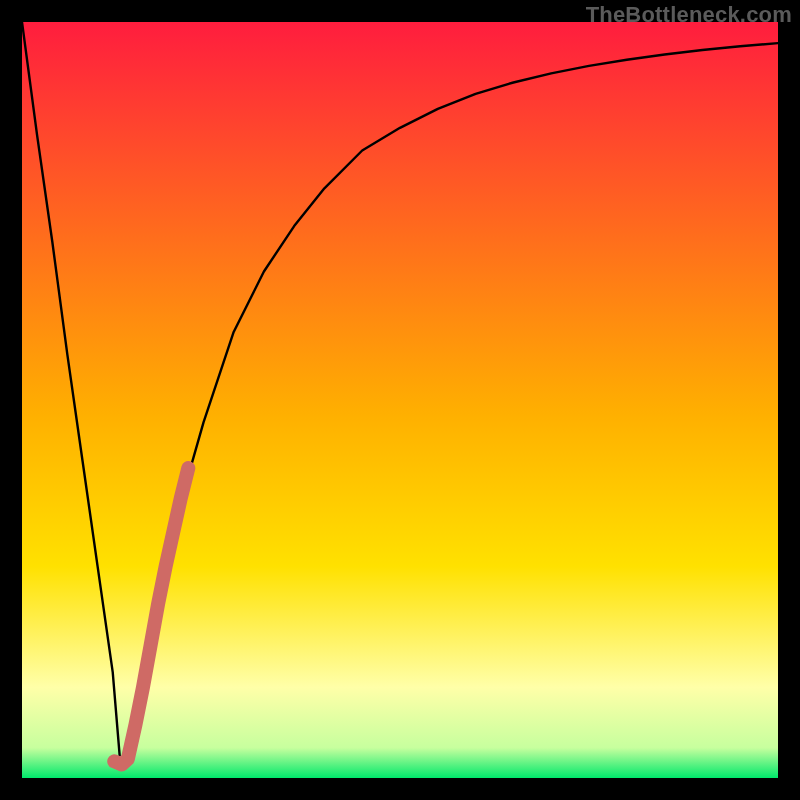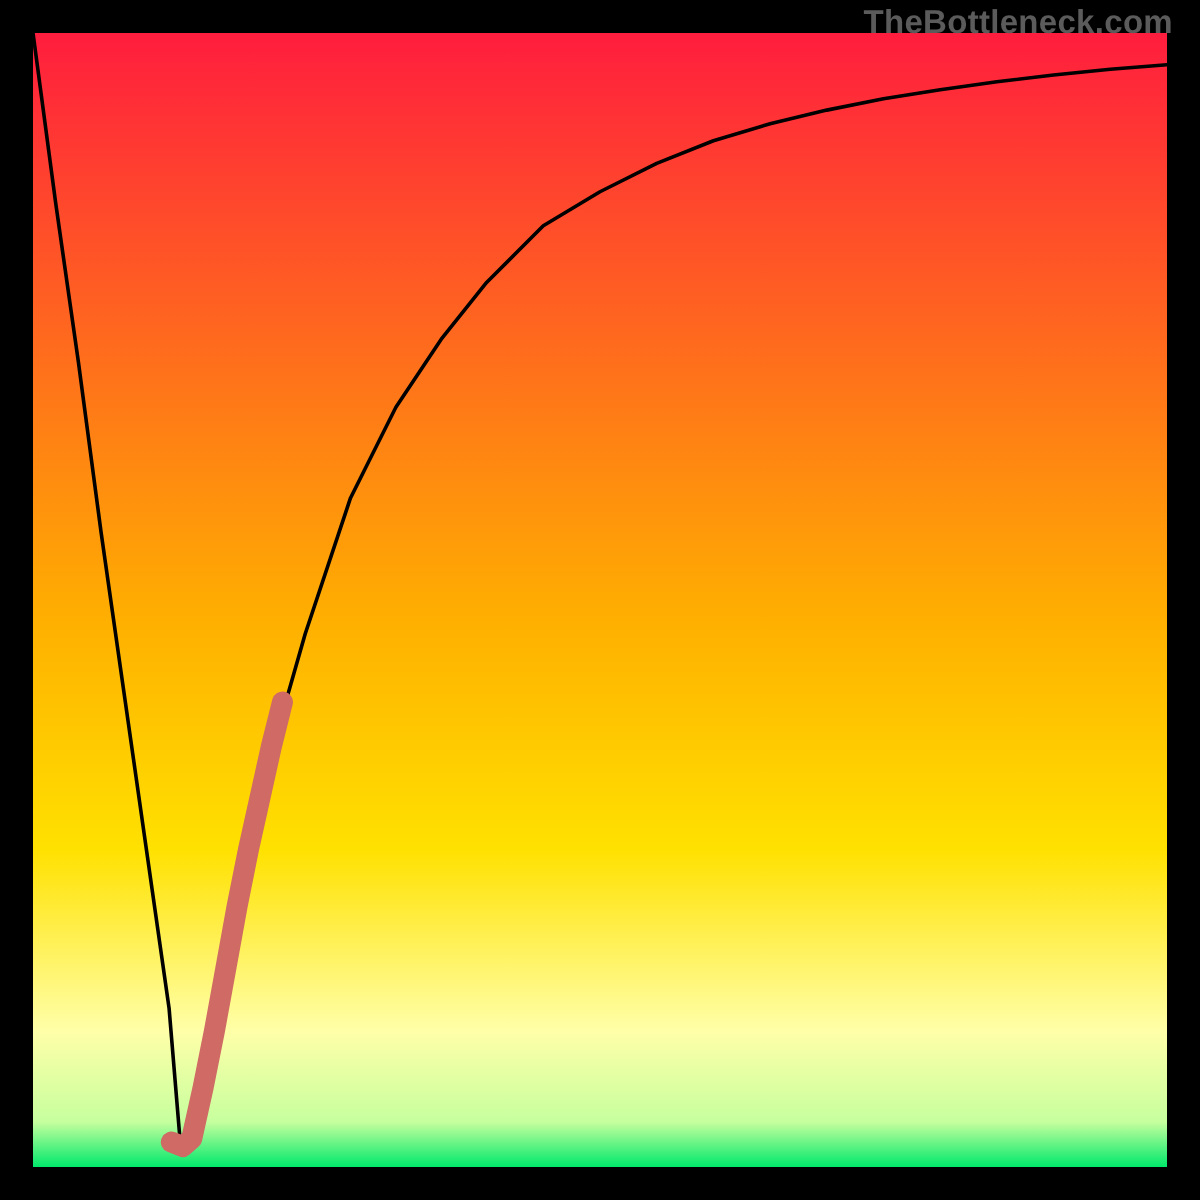--- a/index.html
+++ b/index.html
@@ -21,21 +21,21 @@
   .plot-area {
     position: absolute;
     left: 22px;
     top: 22px;
     width: 756px;
     height: 756px;
     overflow: hidden;
   }
   .watermark {
     position: absolute;
-    right: 18px;
+    right: 8px;
     top: 2px;
     font-family: Arial, Helvetica, sans-serif;
     font-size: 22px;
     font-weight: 600;
     color: #5b5b5b;
     letter-spacing: 0.2px;
     user-select: none;
   }
   svg { display: block; }
 </style>

